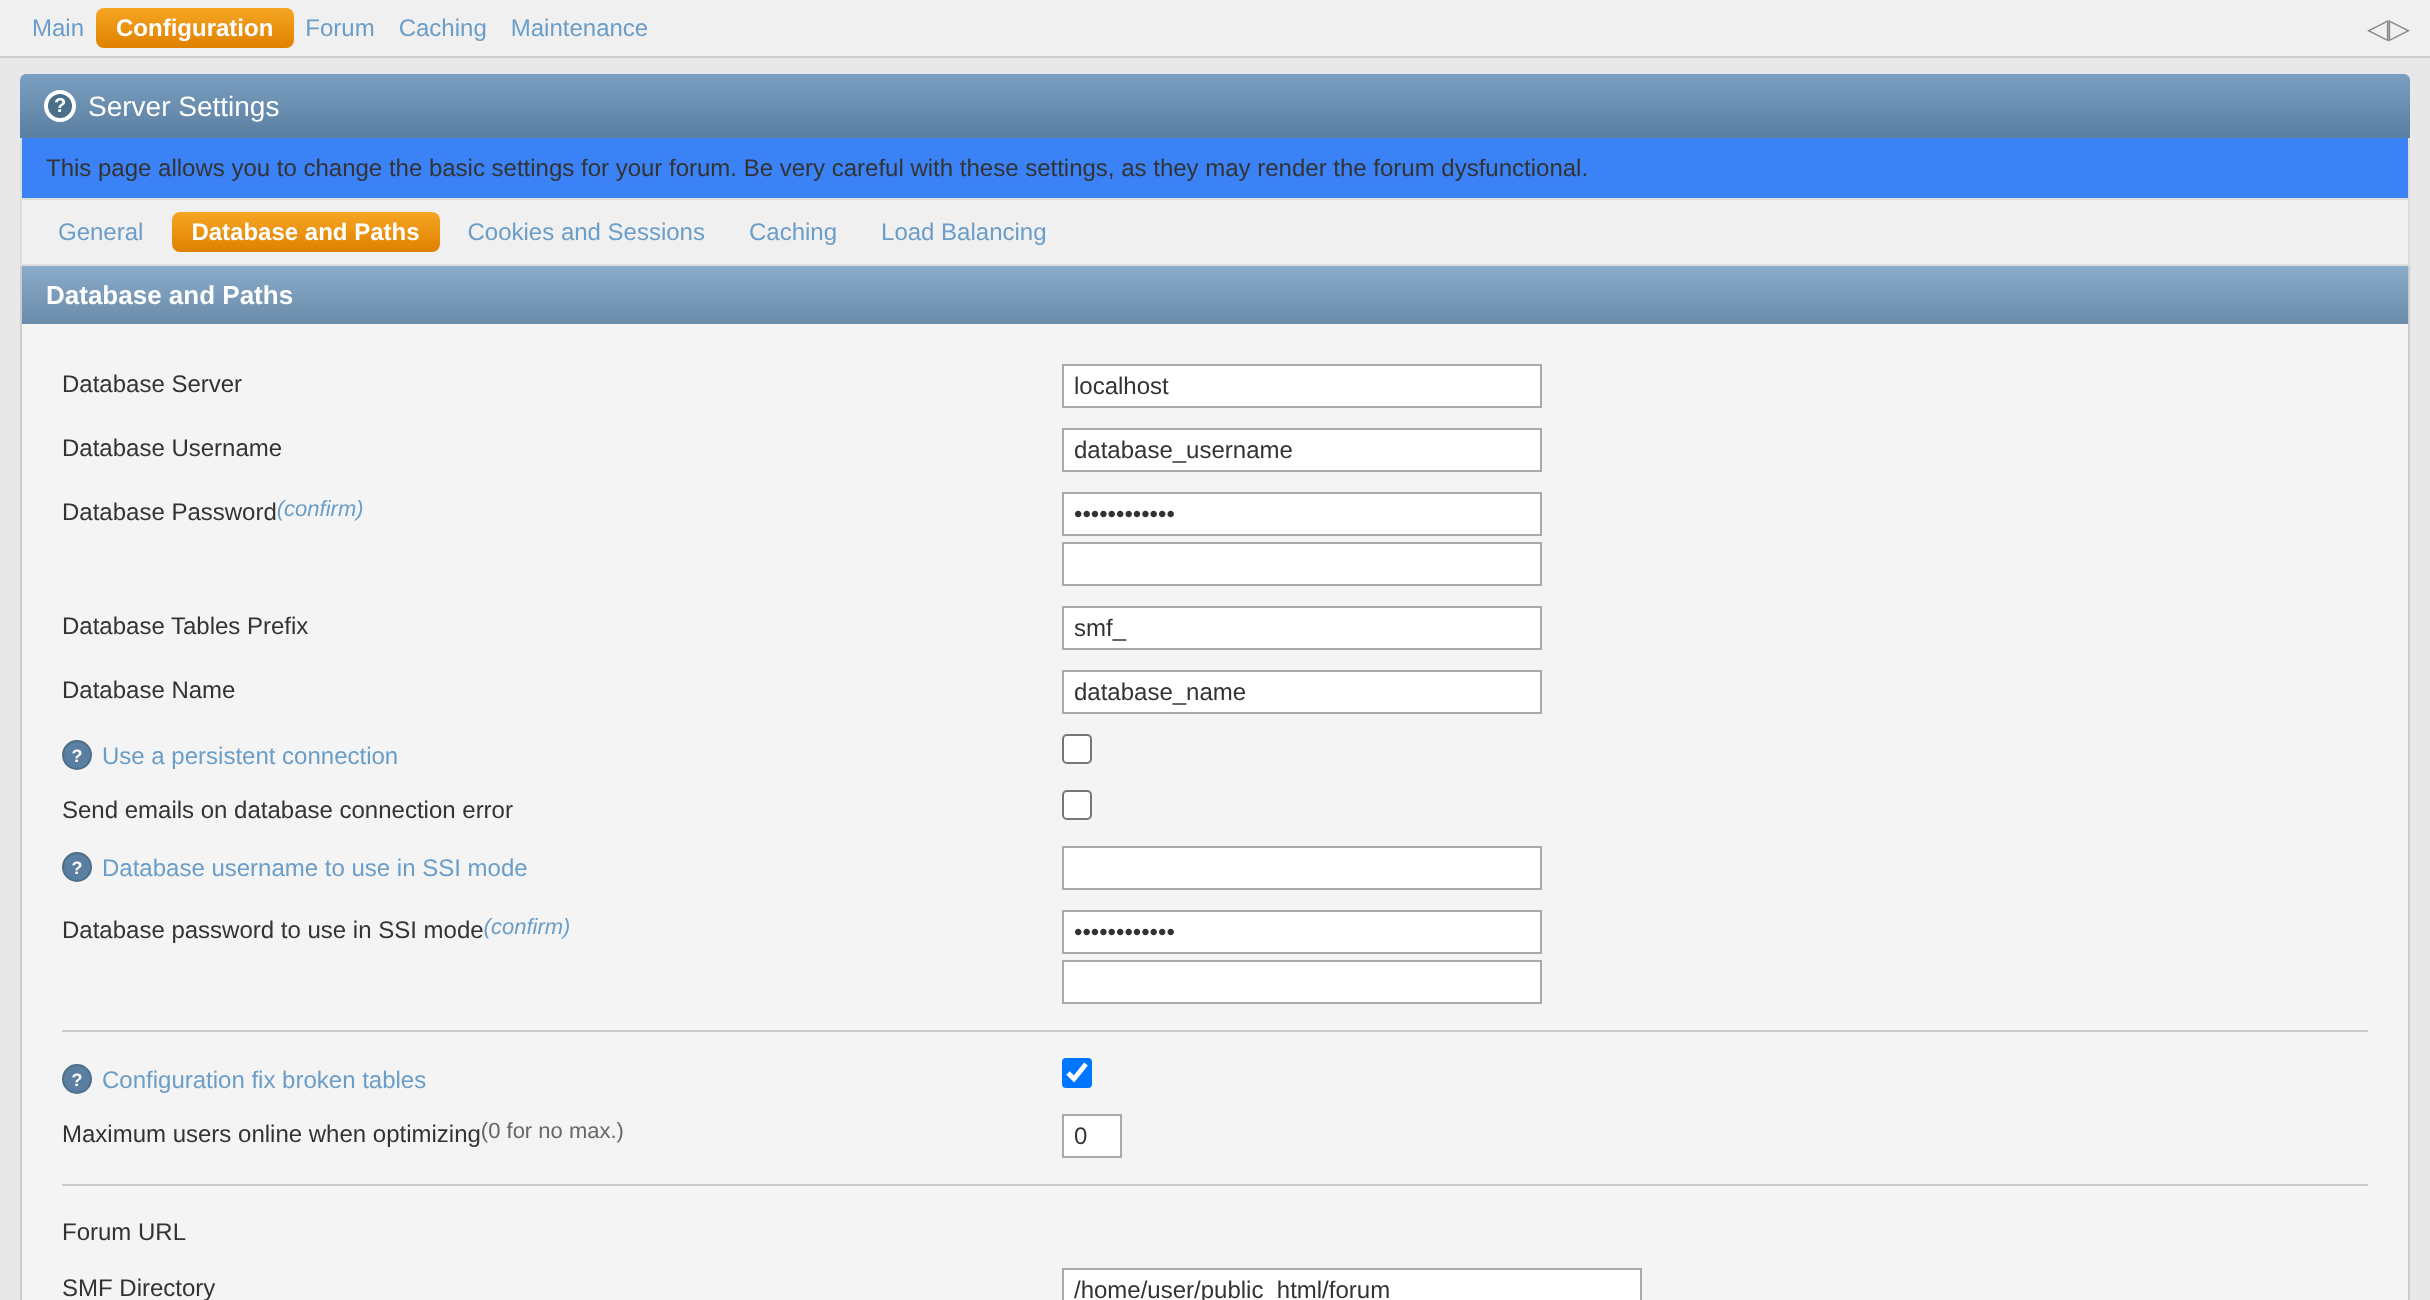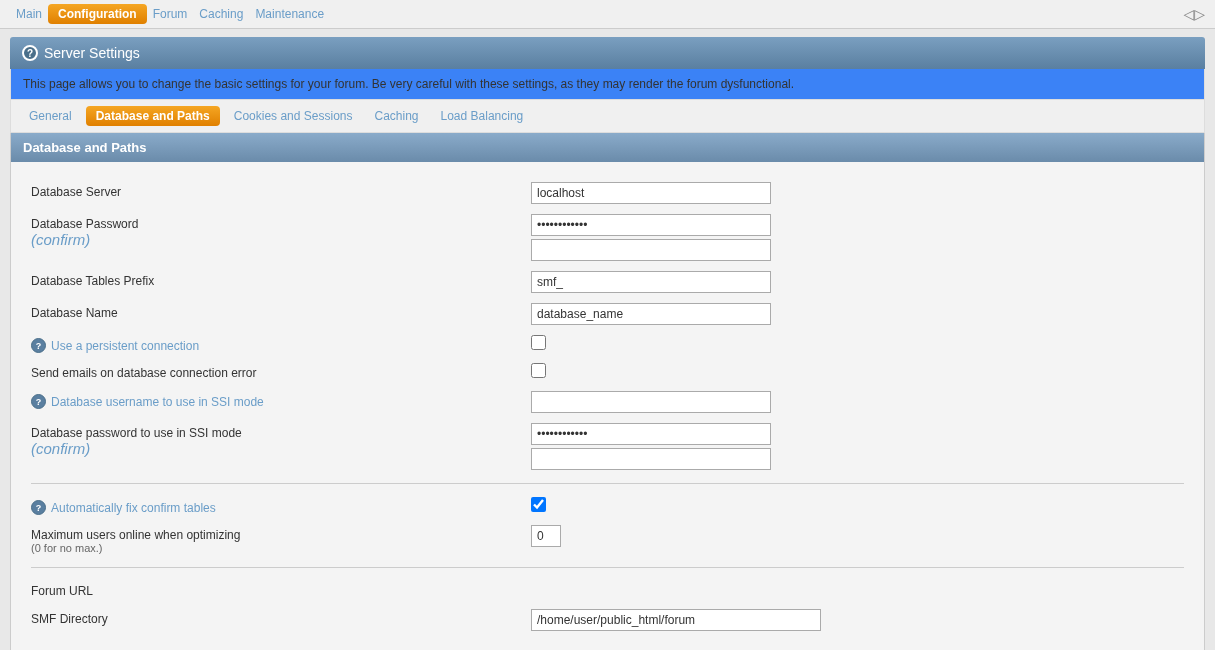--- a/index.html
+++ b/index.html
@@ -39,22 +39,22 @@
     .form-area { padding: 15px 20px; background: #f4f4f4; }
     .form-row { display: flex; align-items: flex-start; padding: 5px 0; min-height: 28px; }
     .form-label { width: 500px; display: flex; align-items: center; gap: 5px; color: #333; font-size: 12px; padding-top: 3px; flex-shrink: 0; }
     .form-label .help-icon { width: 15px; height: 15px; background: #5a7fa0; border: 1px solid #4a6f8a; border-radius: 50%; color: white; font-size: 9px; font-weight: bold; display: flex; align-items: center; justify-content: center; cursor: pointer; flex-shrink: 0; }
     .form-label a { color: #6a9dc8; text-decoration: none; }
     .form-control { border: 1px solid #aaa; padding: 3px 5px; font-size: 12px; width: 240px; background: white; color: #333; }
     .form-control-yellow { border: 1px solid #c8c000; background: #ffffe0; }
     .form-control-small { width: 30px; }
     .form-control-wide { width: 290px; }
     .form-checkbox { width: 15px; height: 15px; cursor: pointer; }
-    .form-sub-label { color: #6a9dc8; font-style: italic; font-size: 15px; margin-left: 0; display: block; }
-    .form-label-group { display: flex; flex-direction: column; }
+    .form-sub-label { color: #6a9dc8; font-style: italic; font-size: 11px; margin-left: 0; display: block; }
+    .form-label-group { display: flex; flex-direction: row; text-align: center; }
     .form-controls-group { display: flex; flex-direction: column; gap: 3px; }
     .divider-row { border-top: 1px solid #ccc; margin: 8px 0; }
     .small-note { color: #666; font-size: 11px; }
   </style>
 </head>
 <body>
 
 <div class="top-nav">
   <div class="top-nav-links">
     <a>Main</a>
@@ -95,20 +95,26 @@
 
     <div class="form-area">
 
       <div class="form-row">
         <div class="form-label">
           <span>Database Server</span>
         </div>
         <input class="form-control" type="text" value="localhost" style="">
       </div>
 
+      <div class="form-row">
+        <div class="form-label">
+          <span>Database Username</span>
+        </div>
+        <input class="form-control" type="text" value="database_username" style="">
+      </div>
 
       <div class="form-row">
         <div class="form-label">
           <div class="form-label-group">
             <span>Database Password</span>
             <span class="form-sub-label">(confirm)</span>
           </div>
         </div>
         <div class="form-controls-group">
           <input class="form-control" type="password" value="••••••••••••" style="">
@@ -164,21 +170,21 @@
           <input class="form-control" type="password" value="••••••••••••" style="">
           <input class="form-control" type="password" value="" style="">
         </div>
       </div>
 
       <div class="divider-row"></div>
 
       <div class="form-row">
         <div class="form-label">
           <div class="help-icon">?</div>
-          <a>Automatically fix confirm tables</a>
+          <a>Configuration fix broken tables</a>
         </div>
         <input class="form-checkbox" type="checkbox" checked="" style="">
       </div>
 
       <div class="form-row">
         <div class="form-label">
           <div class="form-label-group">
             <span>Maximum users online when optimizing</span>
             <span class="small-note">(0 for no max.)</span>
           </div>

